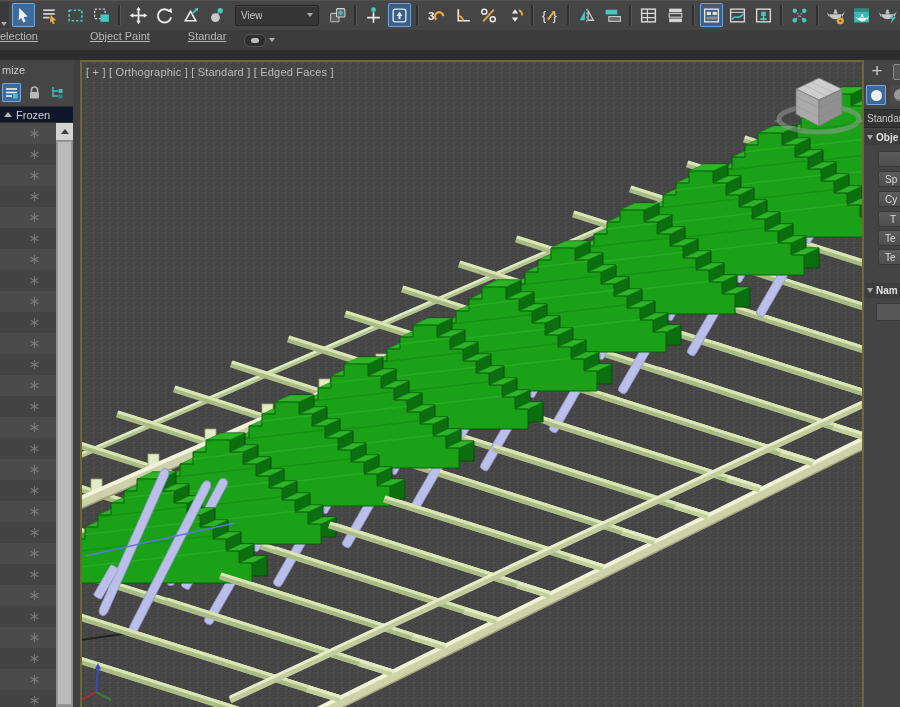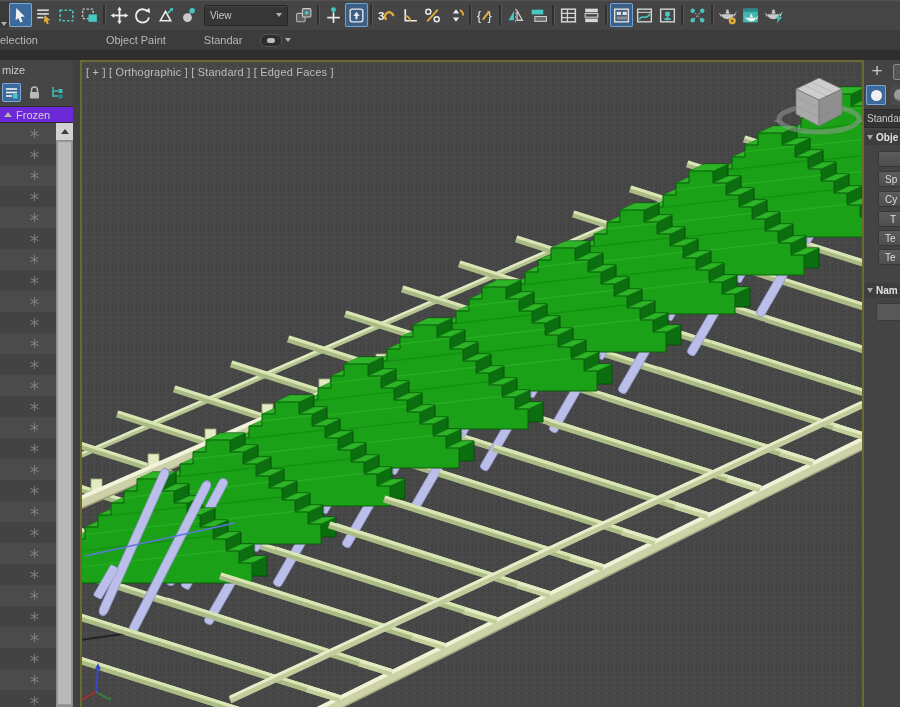--- a/index.html
+++ b/index.html
@@ -1,48 +1,48 @@
 <!DOCTYPE html>
 <html><head>
 <meta charset="utf-8">
 <style>
   html,body{margin:0;padding:0;background:#2b2b2b;}
   .app{position:relative;width:900px;height:707px;overflow:hidden;background:#3d3d3d;
        font-family:"Liberation Sans",sans-serif;-webkit-font-smoothing:antialiased;}
   
   .toolbar{position:absolute;left:0;top:0;width:900px;height:30px;background:#454545;
-           border-bottom:1px solid #262626;display:flex;align-items:center;box-shadow:inset 0 1px 0 #525252;}
+           border-bottom:1px solid #262626;display:flex;align-items:center;box-shadow:inset 0 1px 0 #525252;justify-content:space-between;}
   .ti{width:23px;height:24px;display:flex;align-items:center;justify-content:center;flex:0 0 auto;border-radius:2px;}
   .ti svg{width:19px;height:19px;display:block;}
   .ti.active{background:#3c6a9c;box-shadow:inset 0 0 0 1px #77a8d8;}
   .ti.active-border{box-shadow:inset 0 0 0 1px #6fa3d8;background:#3d5f86;}
   .tsep{width:2px;height:20px;margin:0 2px;background:#2f2f2f;border-right:1px solid #565656;flex:0 0 auto;}
   .combo{height:19px;background:#363636;border:1px solid #262626;border-radius:2px;color:#c8c8c8;
          font-size:10px;display:flex;align-items:center;padding:0 5px;gap:5px;flex:0 0 auto;
          box-shadow:inset 0 1px 0 #454545;}
   .combo .lbl{white-space:nowrap;overflow:hidden;}
   .caret{width:0;height:0;border-left:3.5px solid transparent;border-right:3.5px solid transparent;
          border-top:4px solid #b0b0b0;flex:0 0 auto;}
   .flyout-sliver{width:8px;height:24px;background:#3a3a3a;display:flex;align-items:flex-end;justify-content:flex-start;padding:0 0 2px 1px;}
   
   .ribbon{position:absolute;left:0;top:30px;width:900px;height:20px;background:#3c3c3c;
-          display:flex;align-items:center;color:#b8b8b8;font-size:11px;}
+          display:flex;color:#b8b8b8;font-size:11px;text-decoration:underline;}
   .rtab{flex:0 0 auto;white-space:nowrap;}
   .pill{width:20px;height:11px;border-radius:6px;background:#2e2e2e;border:1px solid #555;
         display:flex;align-items:center;justify-content:center;}
   .pill .dot{width:8px;height:5px;border-radius:3px;background:#bdbdbd;}
   .darkstrip{position:absolute;left:0;top:50px;width:900px;height:10px;background:#2e2e2e;}
   
   .explorer{position:absolute;left:0;top:60px;width:80px;height:647px;background:#454545;overflow:hidden;}
   .exp-title{position:absolute;left:2px;top:4px;color:#cccccc;font-size:11px;}
   .exp-tools{position:absolute;left:2px;top:22px;height:20px;display:flex;gap:4px;align-items:center;}
   .ebtn{width:19px;height:19px;border-radius:2px;display:flex;align-items:center;justify-content:center;}
   .ebtn svg{width:15px;height:15px;}
   .ebtn.active{background:#3c6a9c;box-shadow:inset 0 0 0 1px #77a8d8;}
-  .exp-header{position:absolute;left:0;top:46px;width:80px;height:17px;background:#6d28d9;
+  .exp-header{position:absolute;left:0;top:46px;width:80px;height:17px;background:#0f172a;
               border-top:1px solid #2e2e2e;border-bottom:1px solid #2c2c2c;color:#d0d0d0;font-size:11px;
               display:flex;align-items:center;gap:4px;padding-left:4px;box-sizing:border-box;}
   .tri-up{width:0;height:0;border-left:4px solid transparent;border-right:4px solid transparent;
           border-bottom:5px solid #b5b5b5;}
   .exp-rows{position:absolute;left:0;top:63px;width:56px;height:584px;overflow:hidden;}
   .erow{width:56px;height:21px;background:#4b4b4b;display:flex;align-items:center;padding-left:29px;box-sizing:border-box;}
   .erow:nth-child(even){background:#434343;}
   .erow svg{width:11px;height:11px;opacity:.85;}
   .exp-scroll{position:absolute;left:56px;top:63px;width:17px;height:584px;background:#8f8f8f;}
   .exp-scroll .up{position:absolute;left:0;top:0;width:17px;height:17px;background:#d2d2d2;
@@ -319,21 +319,21 @@
       <svg viewBox="0 0 16 16">
           <use href="#teapot" fill="#c9c9c9"></use>
           <path d="M10,10 L13.4,5.6 L12,9.4 L15.2,9.4 L10.6,14.8 L11.8,10.8 Z" fill="#45c8c2"></path>
         </svg>
       </div>
 
   </div>
 
   <div class="ribbon">
     <span class="rtab" style="margin-left:0">election</span>
-    <span class="rtab" style="margin-left:68px">Object Paint</span>
+    <span class="rtab" style="margin-left:52px">Object Paint</span>
     <span class="rtab" style="margin-left:38px">Standar</span>
     <div style="display:flex;align-items:center;gap:3px;margin-left:18px">
       <div class="pill">
           <div class="dot"></div>
         </div>
       <div class="caret"></div>
     </div>
   </div>
   <div class="darkstrip"></div>
 

